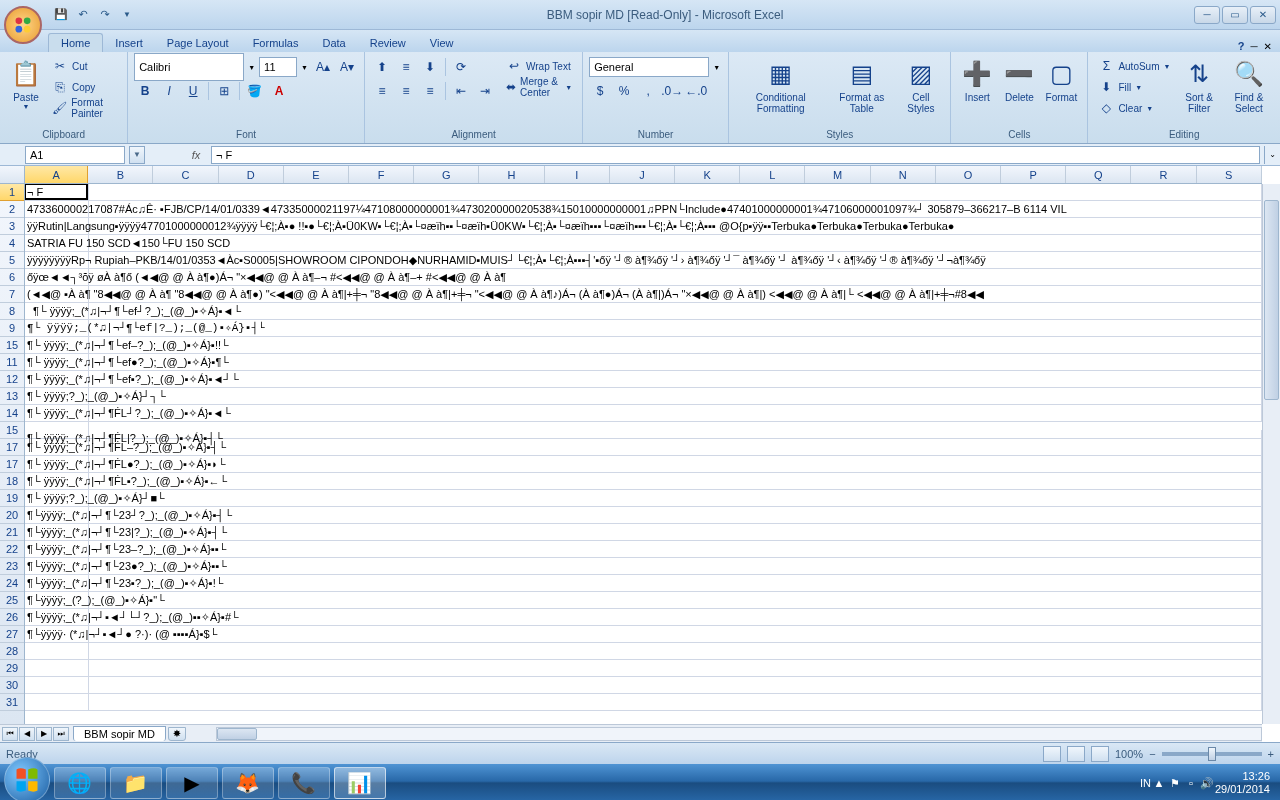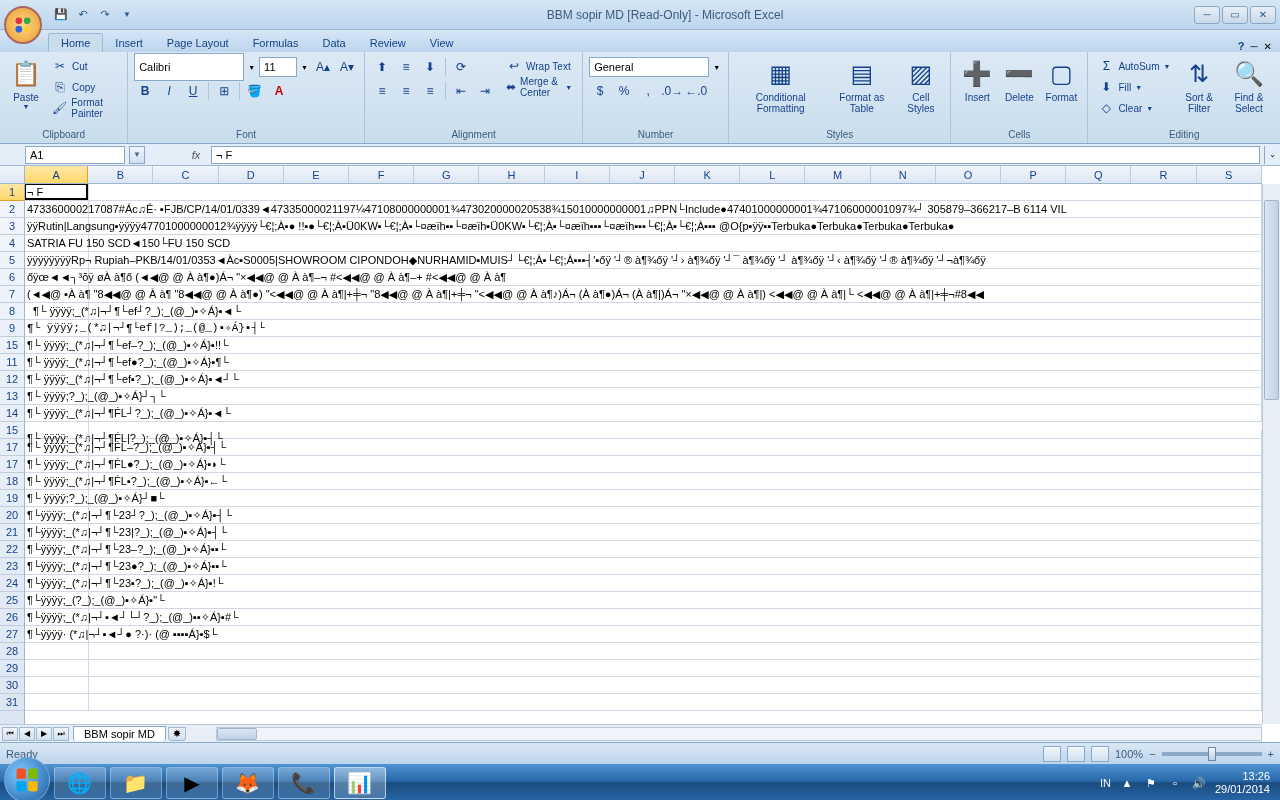--- a/index.html
+++ b/index.html
@@ -76,21 +76,21 @@
 .status-right { margin-left: auto; display: flex; align-items: center; gap: 6px; }
 .view-btn { width: 18px; height: 16px; border: 1px solid #8aa8c8; background: linear-gradient(#f0f6fc,#d0e0f0); cursor: pointer; }
 .zoom-slider { width: 100px; height: 4px; background: #8aa8c8; position: relative; }
 .zoom-slider .zthumb { position: absolute; width: 8px; height: 14px; background: linear-gradient(#f0f6fc,#c0d0e4); border: 1px solid #6a88a8; top: -5px; left: 46px; }
 
 
 .taskbar { height: 38px; background: linear-gradient(180deg, #4f94d4 0%, #2868a8 45%, #1a4c80 50%, #2868a8 100%); display: flex; align-items: center; padding: 0 4px; }
 .start-btn { width: 46px; height: 46px; border-radius: 50%; background: radial-gradient(circle at 35% 35%, #7fc8ff, #1a5ca0); margin-top: -6px; display: flex; align-items: center; justify-content: center; border: 1px solid rgba(255,255,255,0.3); cursor: pointer; }
 .start-btn svg { width: 28px; height: 28px; }
 .task-btn { width: 52px; height: 32px; margin-left: 4px; background: linear-gradient(rgba(255,255,255,0.25), rgba(255,255,255,0.08)); border: 1px solid rgba(255,255,255,0.3); border-radius: 3px; display: flex; align-items: center; justify-content: center; font-size: 20px; cursor: pointer; }
-.tray { margin-left: auto; display: flex; align-items: center; gap: 8px; color: #fff; font-size: 11px; padding-right: 6px; }
+.tray { margin-left: auto; display: flex; align-items: center; color: #fff; font-size: 11px; padding-right: 6px; }
 .tray-ico { width: 16px; height: 16px; display: inline-flex; align-items: center; justify-content: center; }
 .clock { text-align: right; line-height: 13px; }
 </style>
 </head>
 <body>
 
 <div class="titlebar">
   <div class="office-btn">
     <svg viewBox="0 0 24 24">
         <circle cx="7" cy="7" r="4" fill="#d34"></circle>

